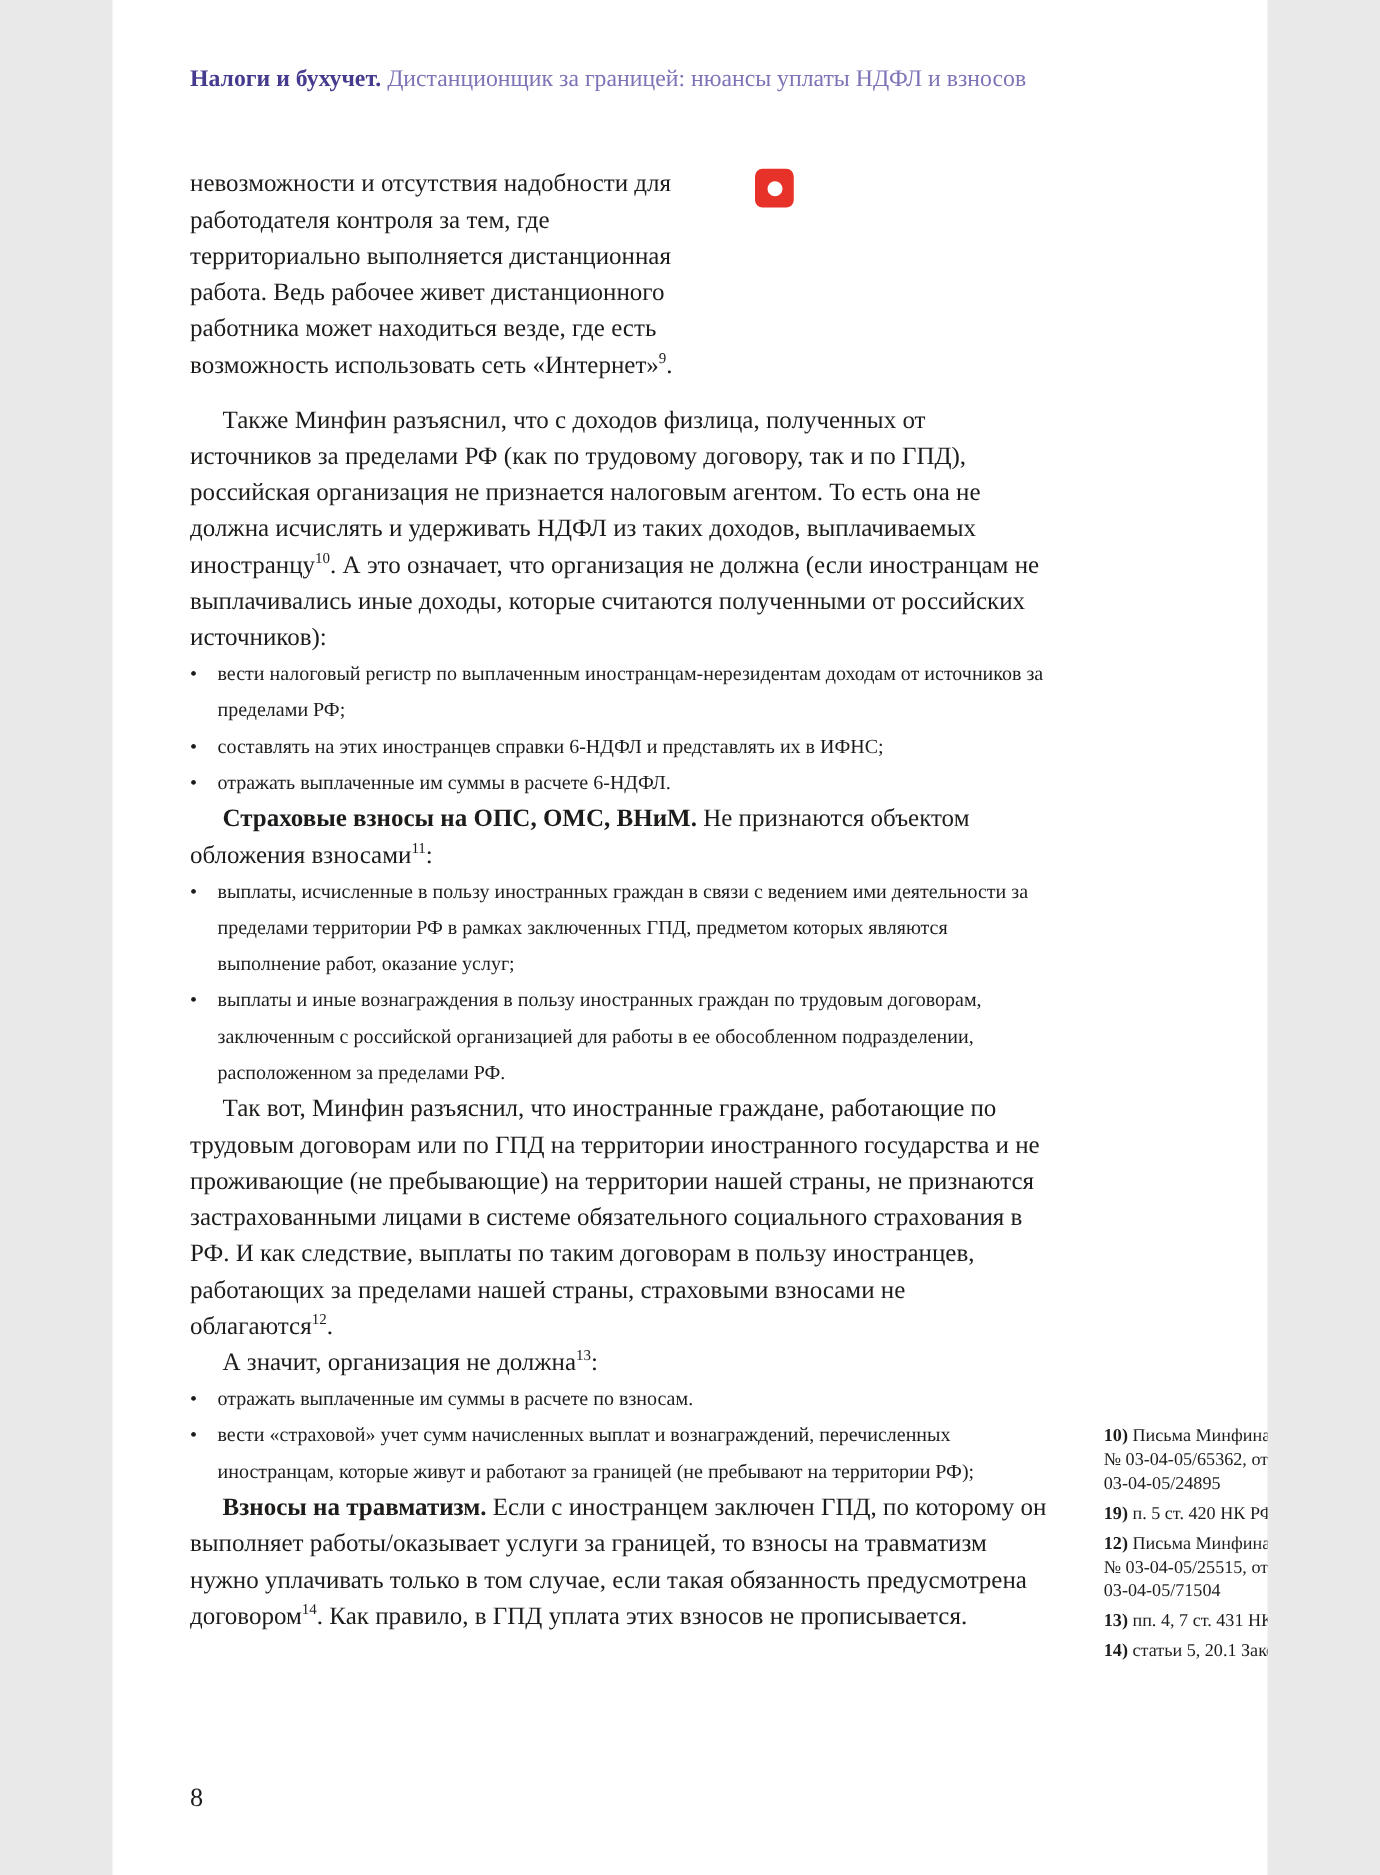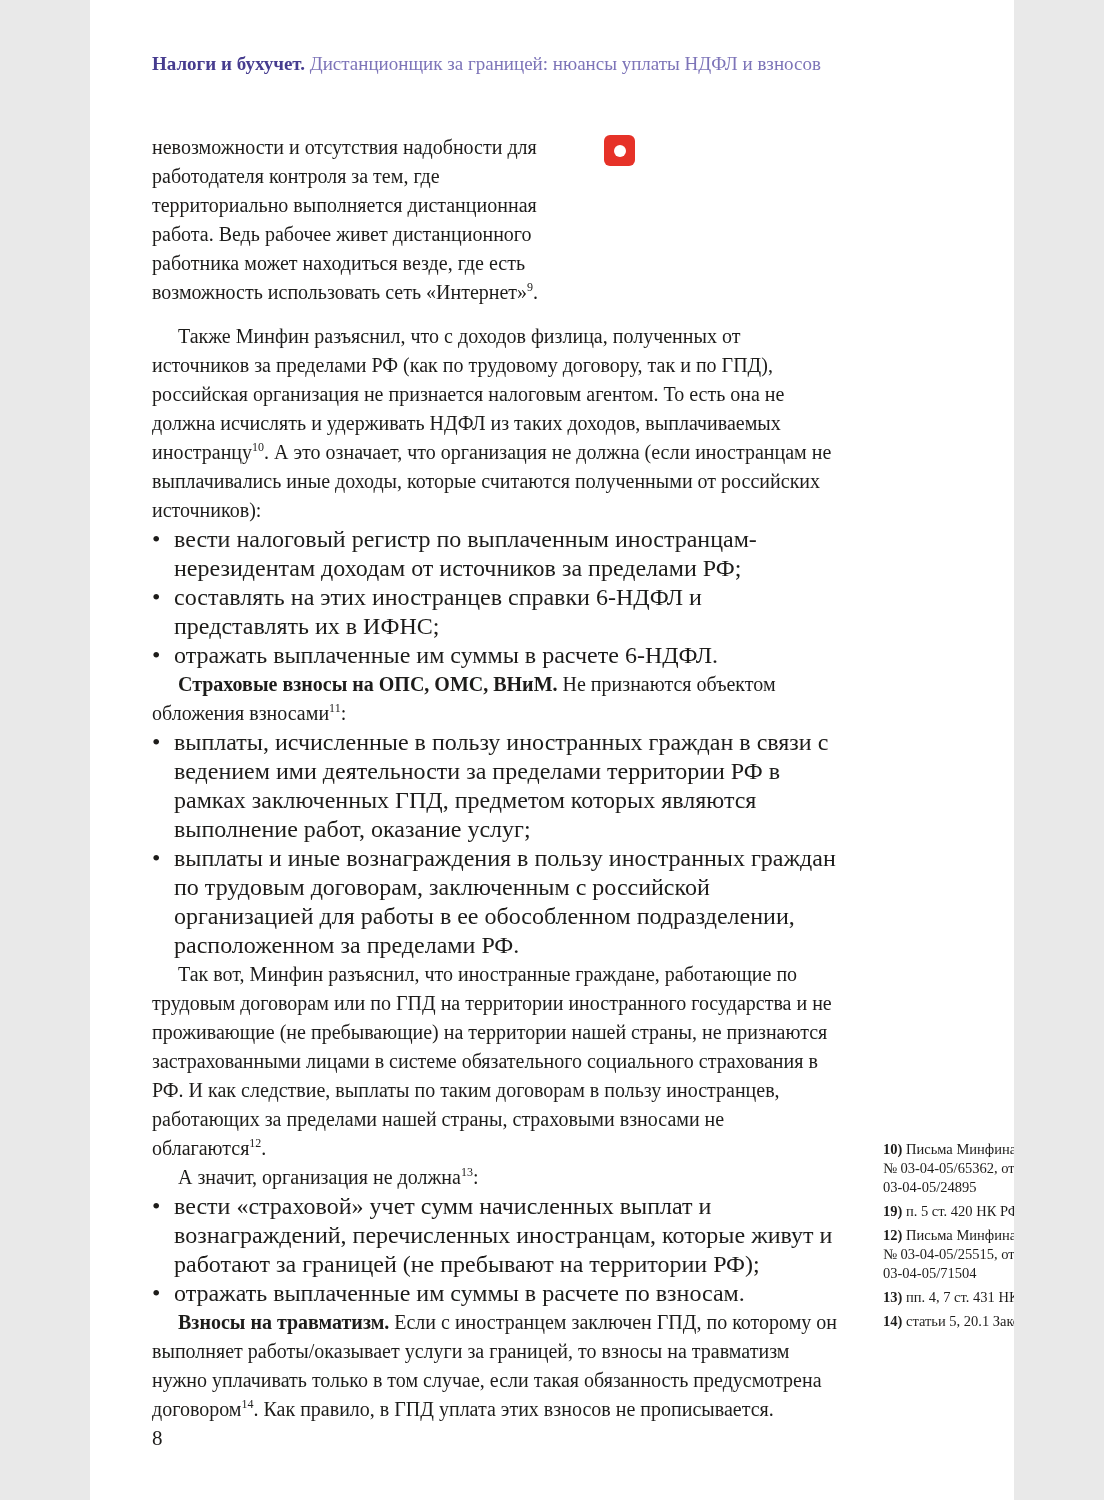--- a/index.html
+++ b/index.html
@@ -82,21 +82,21 @@
   }
 
   
   .main-col {
     position: absolute;
     top: 322px; left: 62px;
     width: 690px;
   }
 
   .bullet-item {
-    font-size: 24px;
+    font-size: 16px;
     line-height: 29px;
     padding-left: 22px;
   }
   .bullet-marker {
     display: inline-block;
     width: 22px;
     margin-left: -22px;
   }
 
   
@@ -147,22 +147,22 @@
 
     <p class="body-p indent"><b>Страховые взносы на ОПС, ОМС, ВНиМ.</b><span> Не признаются объектом обложения взносами</span><sup>11</sup><span>:</span></p>
 
     <p class="bullet-item"><span class="bullet-marker">•</span><span>выплаты, исчисленные в пользу иностранных граждан в связи с ведением ими деятельности за пределами территории РФ в рамках заключенных ГПД, предметом которых являются выполнение работ, оказание услуг;</span></p>
     <p class="bullet-item"><span class="bullet-marker">•</span><span>выплаты и иные вознаграждения в пользу иностранных граждан по трудовым договорам, заключенным с российской организацией для работы в ее обособленном подразделении, расположенном за пределами РФ.</span></p>
 
     <p class="body-p indent"><span>Так вот, Минфин разъяснил, что иностранные граждане, работающие по трудовым договорам или по ГПД на территории иностранного государства и не проживающие (не пребывающие) на территории нашей страны, не признаются застрахованными лицами в системе обязательного социального страхования в РФ. И как следствие, выплаты по таким договорам в пользу иностранцев, работающих за пределами нашей страны, страховыми взносами не облагаются</span><sup>12</sup><span>.</span></p>
 
     <p class="body-p indent"><span>А значит, организация не должна</span><sup>13</sup><span>:</span></p>
 
+    <p class="bullet-item"><span class="bullet-marker">•</span><span>отражать выплаченные им суммы в расчете по взносам.</span></p>
     <p class="bullet-item"><span class="bullet-marker">•</span><span>вести «страховой» учет сумм начисленных выплат и вознаграждений, перечисленных иностранцам, которые живут и работают за границей (не пребывают на территории РФ);</span></p>
-    <p class="bullet-item"><span class="bullet-marker">•</span><span>отражать выплаченные им суммы в расчете по взносам.</span></p>
 
     <p class="body-p indent"><b>Взносы на травматизм.</b><span> Если с иностранцем заключен ГПД, по которому он выполняет работы/оказывает услуги за границей, то взносы на травматизм нужно уплачивать только в том случае, если такая обязанность предусмотрена договором</span><sup>14</sup><span>. Как правило, в ГПД уплата этих взносов не прописывается.</span></p>
 
   </div>
 
   <aside class="footnotes">
     <p class="fn"><b>10)</b> <span>Письма Минфина от 26.08.2019 № 03-04-05/65362, от 28.06.2013 № 03-04-05/24895</span></p>
     <p class="fn"><b>19)</b> <span>п. 5 ст. 420 НК РФ</span></p>
     <p class="fn"><b>12)</b> <span>Письма Минфина от 31.03.2020 № 03-04-05/25515, от 17.09.2019 № 03-04-05/71504</span></p>
     <p class="fn"><b>13)</b> <span>пп. 4, 7 ст. 431 НК РФ</span></p>

